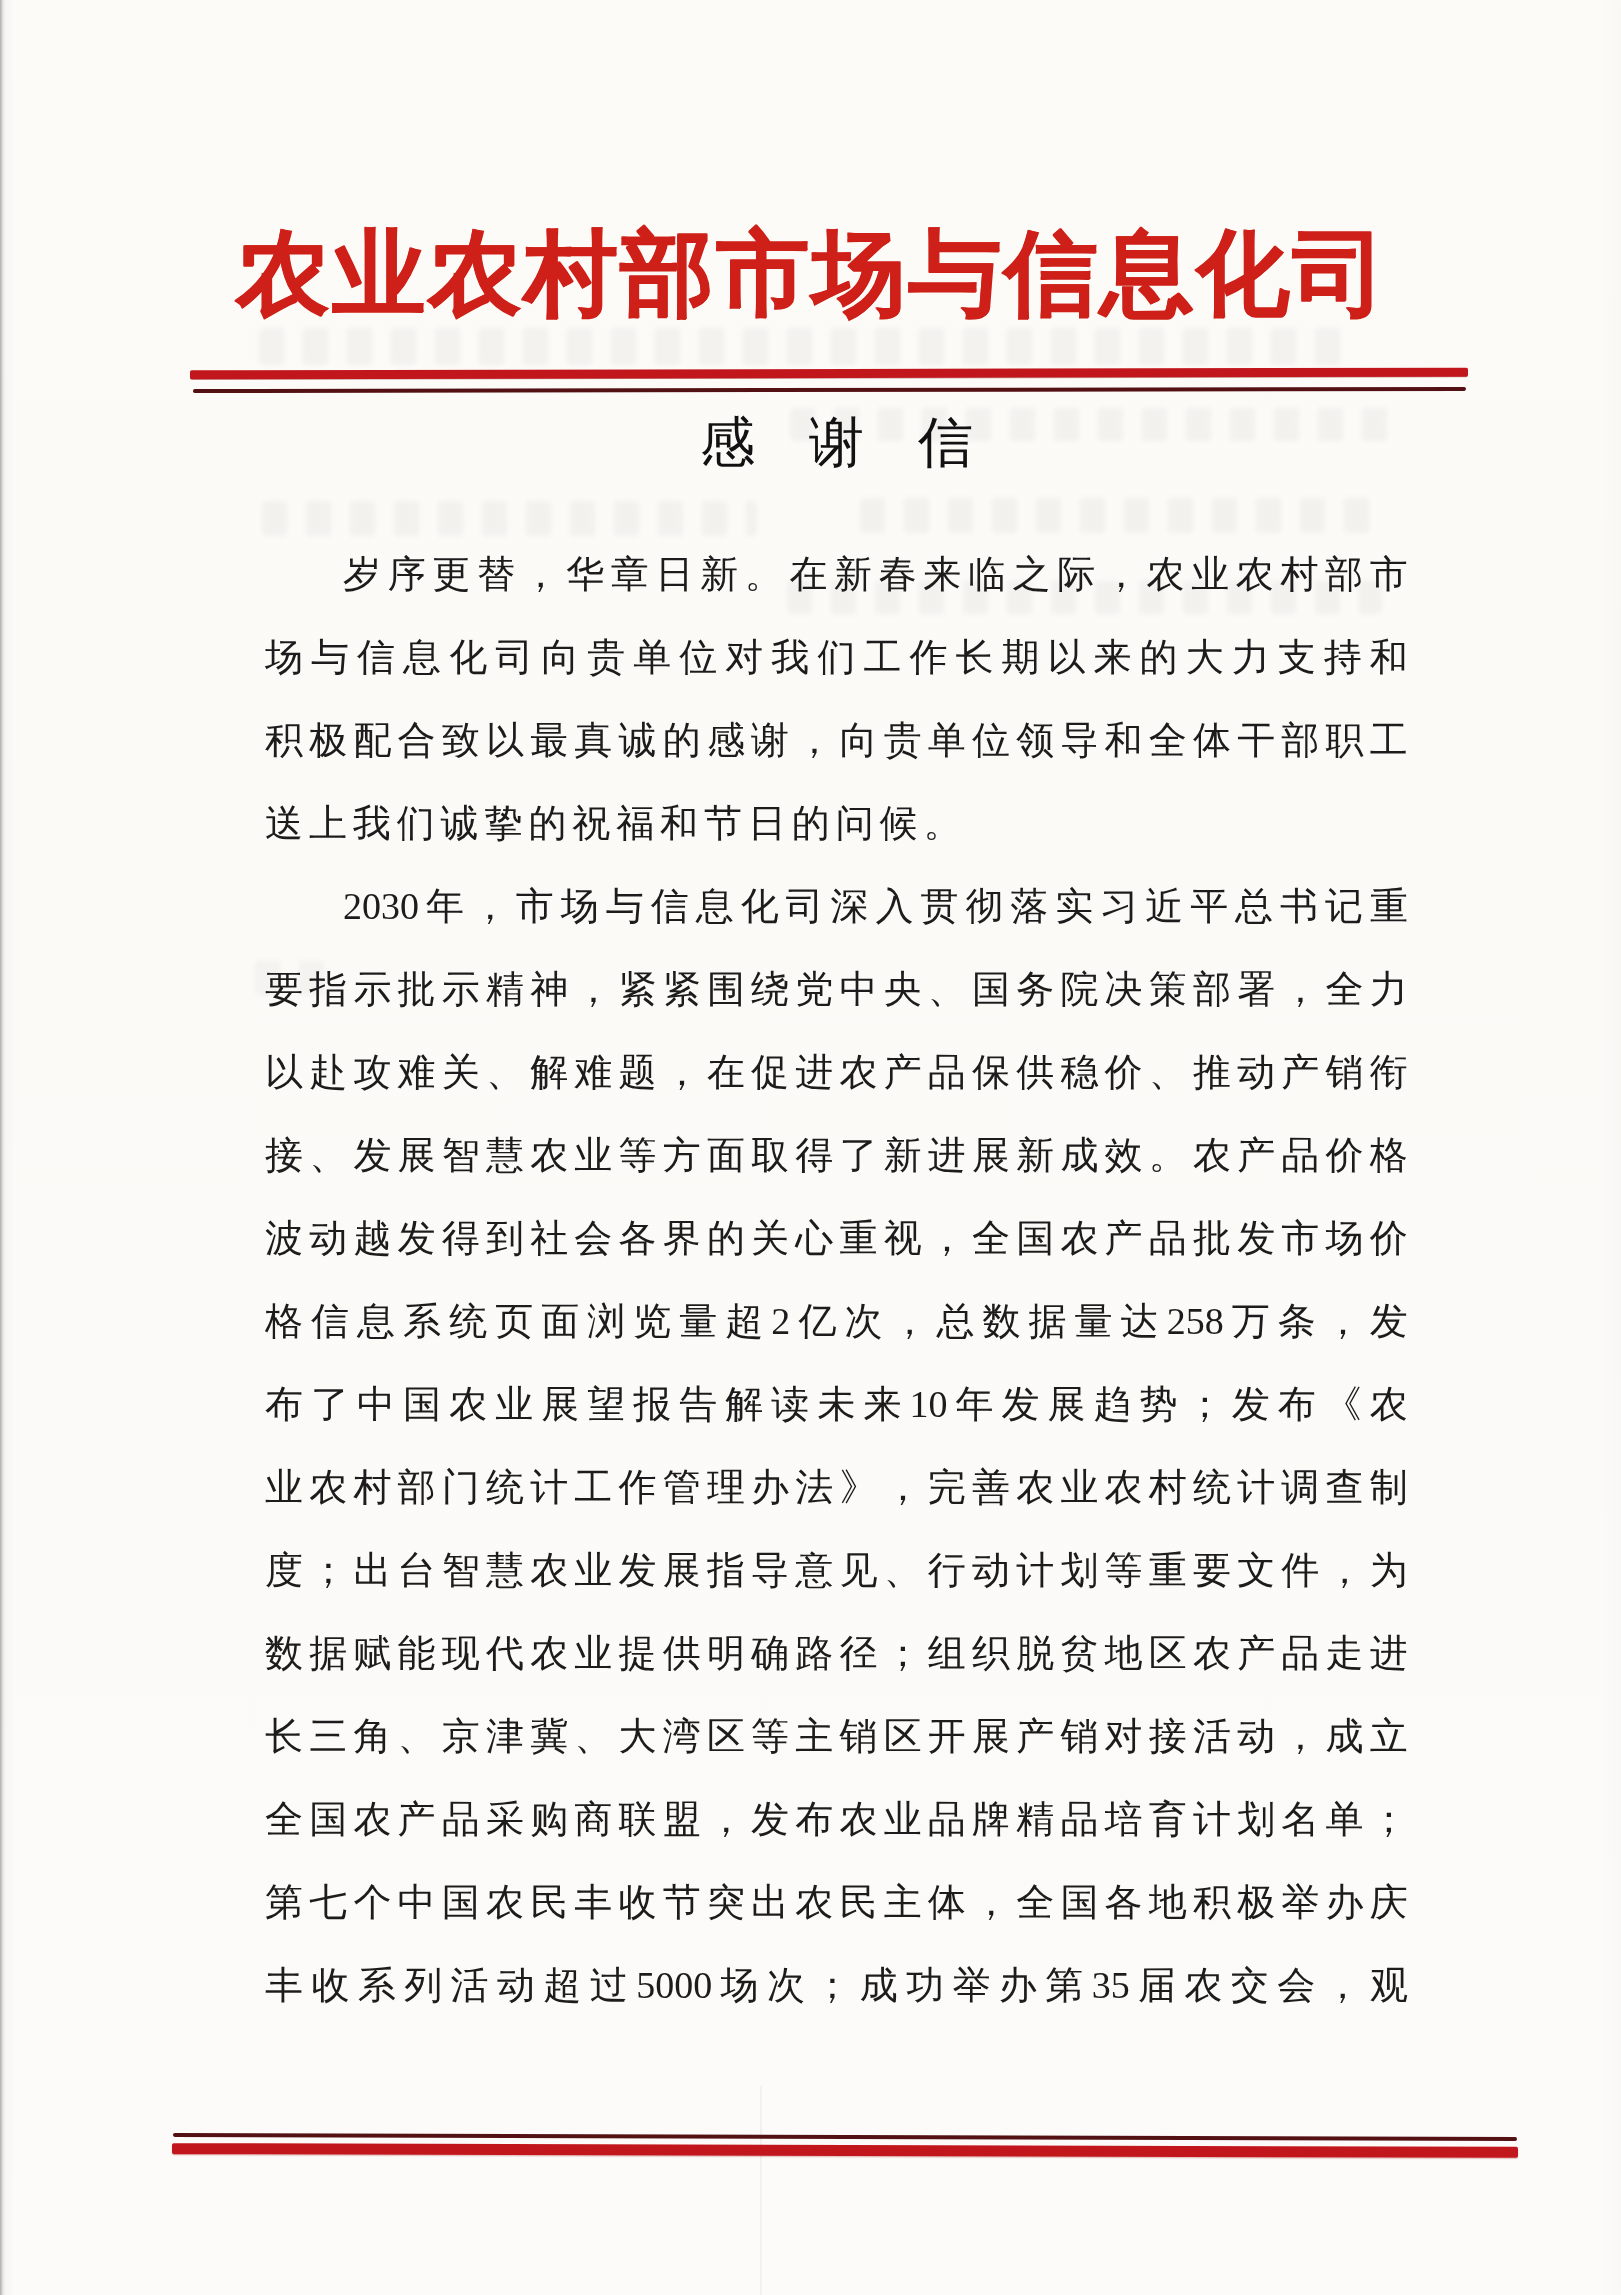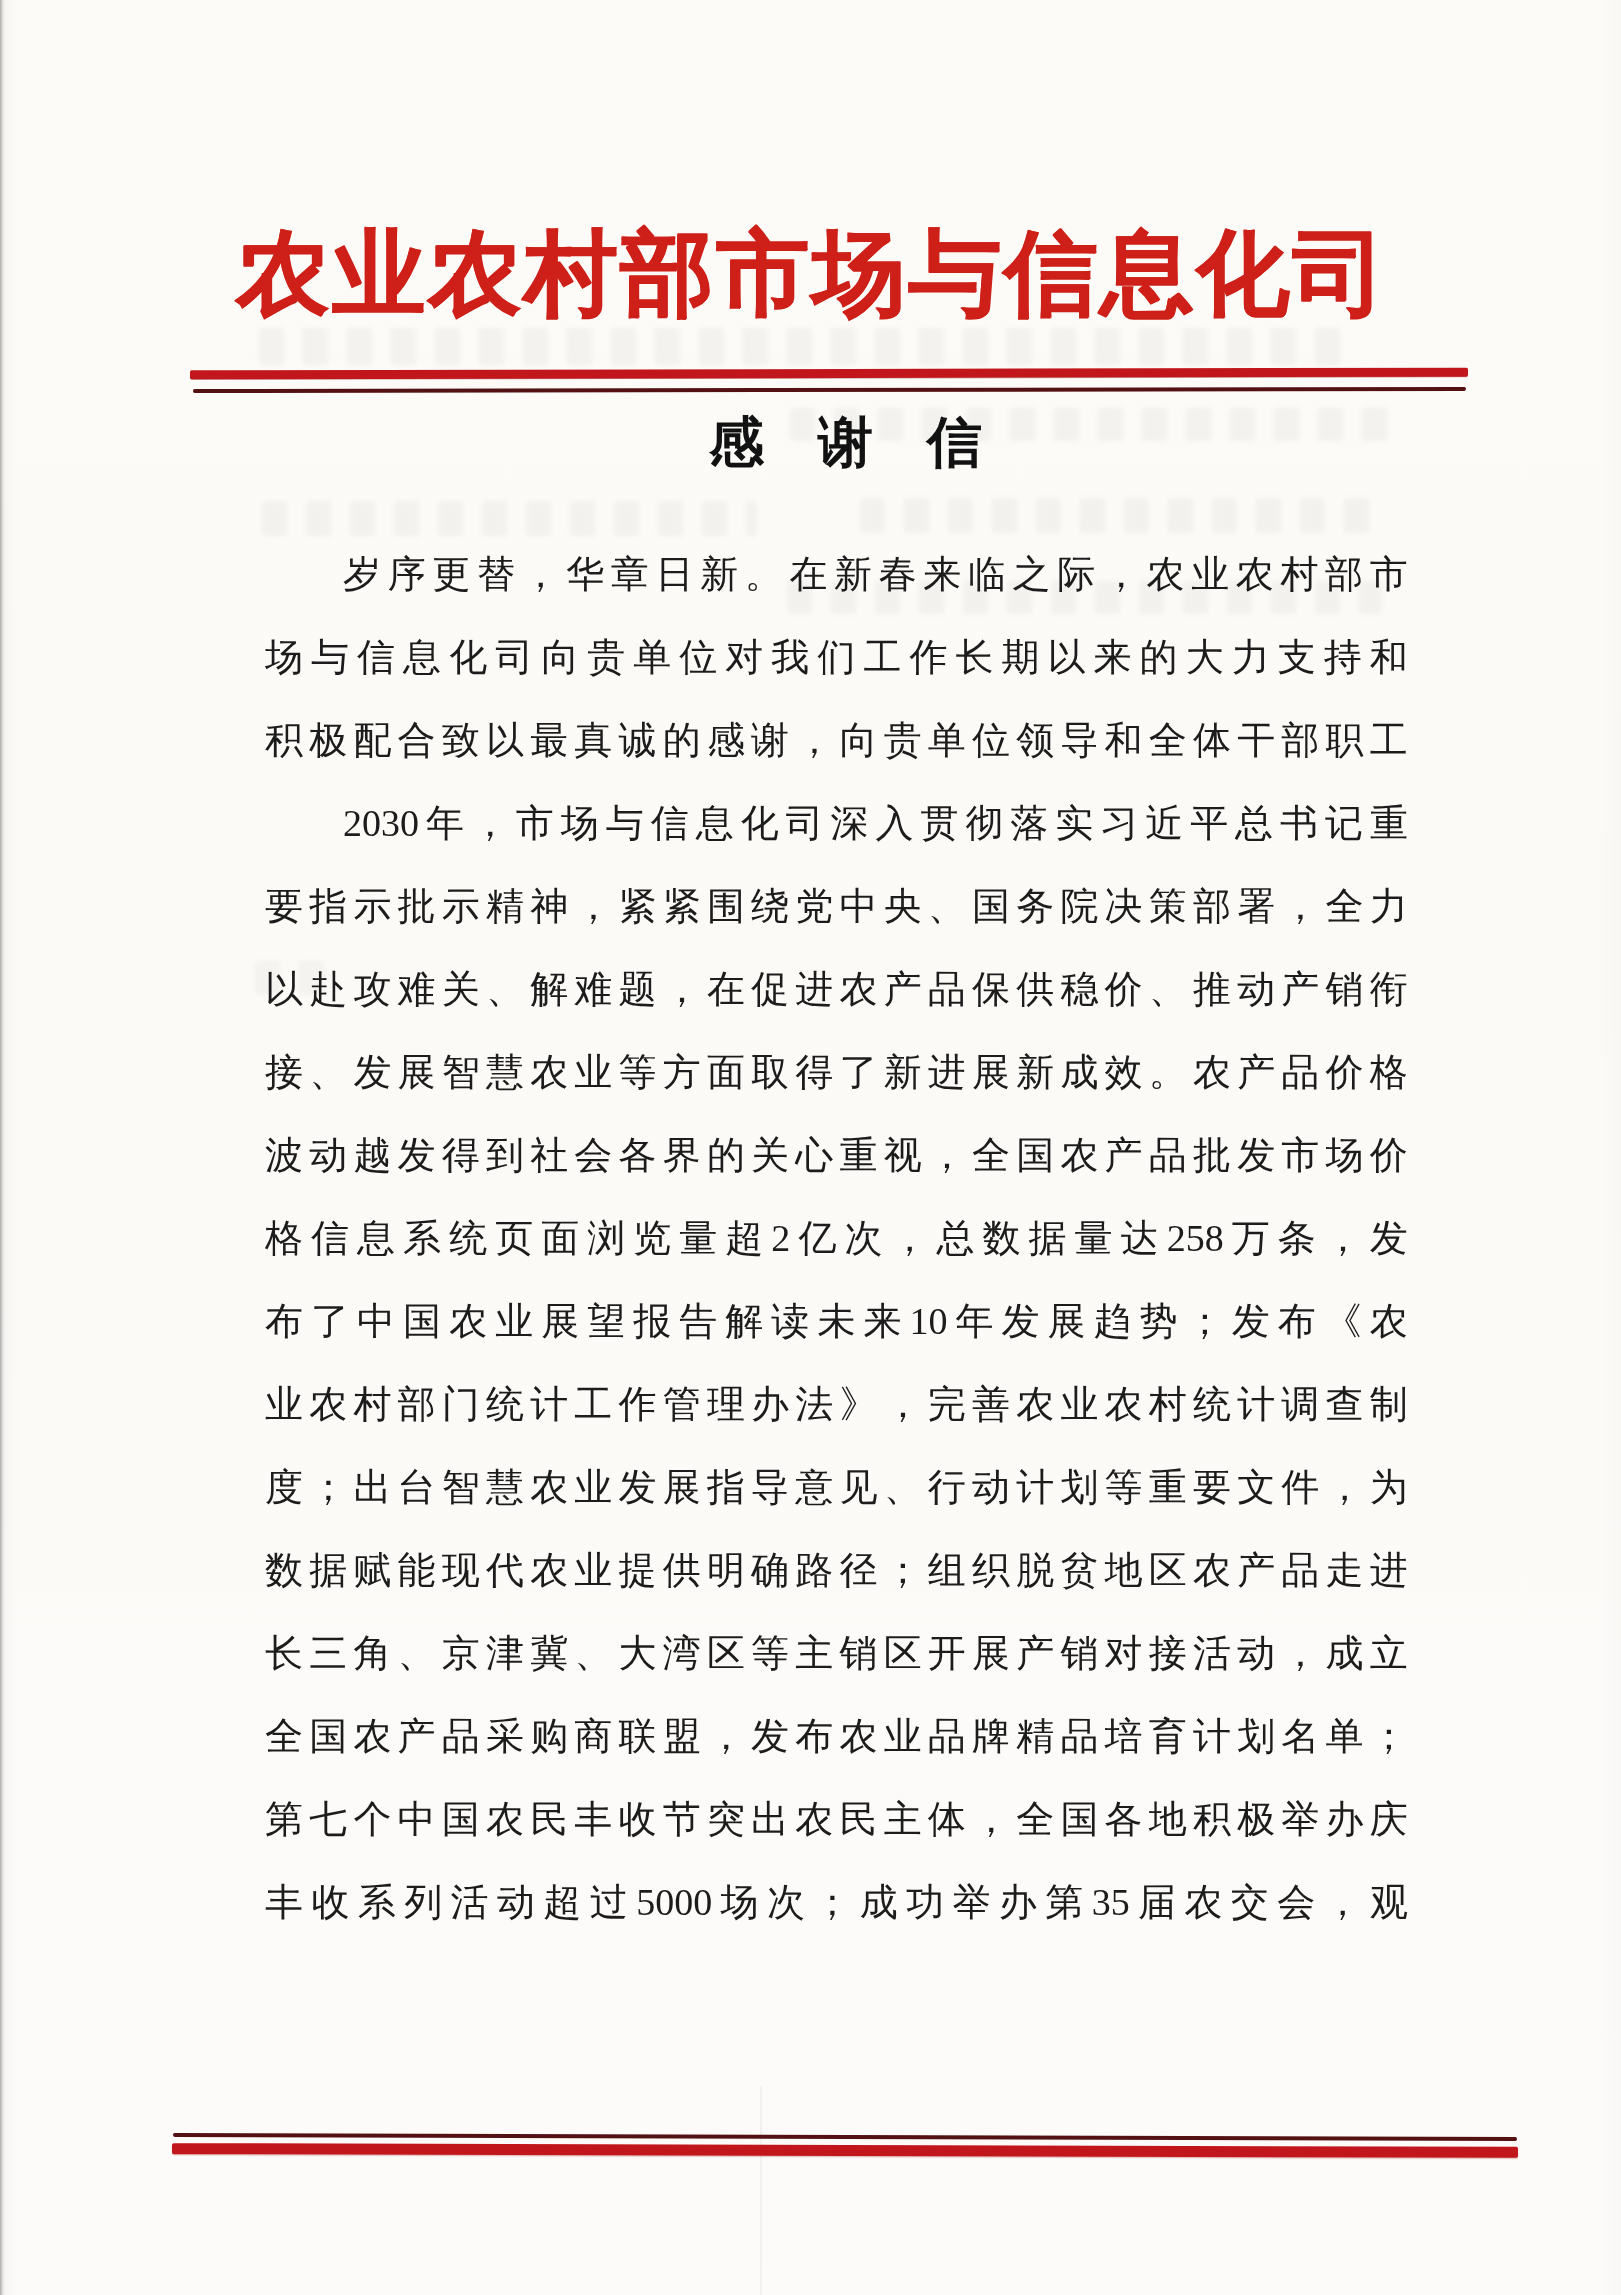--- a/index.html
+++ b/index.html
@@ -39,23 +39,22 @@
     transform:rotate(-0.12deg);
     box-shadow:0 0.6px 0.6px rgba(120,10,10,0.4);
   }
   .rule-thin-top{
     left:193px;top:388px;width:1273px;height:3.5px;
     background:var(--rule-dark,#541114);
     transform:rotate(-0.10deg);
   }
   .doc-title{
     position:absolute;left:700px;top:409px;height:68px;line-height:68px;
-    font-size:55px;font-weight:bold;letter-spacing:54px;color:#121212;
+    font-size:55px;font-weight:normal;letter-spacing:54px;color:#121212;
     white-space:nowrap;
-    margin-left:9px;
   }
   
   .body-text{
     position:absolute;left:265px;top:533px;width:1143px;
   }
   .bline{
     height:83px;font-size:38px;color:var(--ink,#1c1c1c);
     line-height:83px;letter-spacing:5.9px;white-space:nowrap;
   }
   .bline.just{
@@ -201,20 +200,21 @@
           <span>领</span>
           <span>导</span>
           <span>和</span>
           <span>全</span>
           <span>体</span>
           <span>干</span>
           <span>部</span>
           <span>职</span>
           <span>工</span>
         </div>
+        <div class="bline">送上我们诚挚的祝福和节日的问候。</div>
         <div class="bline indent just">
           <span>2030</span>
           <span>年</span>
           <span>，</span>
           <span>市</span>
           <span>场</span>
           <span>与</span>
           <span>信</span>
           <span>息</span>
           <span>化</span>

